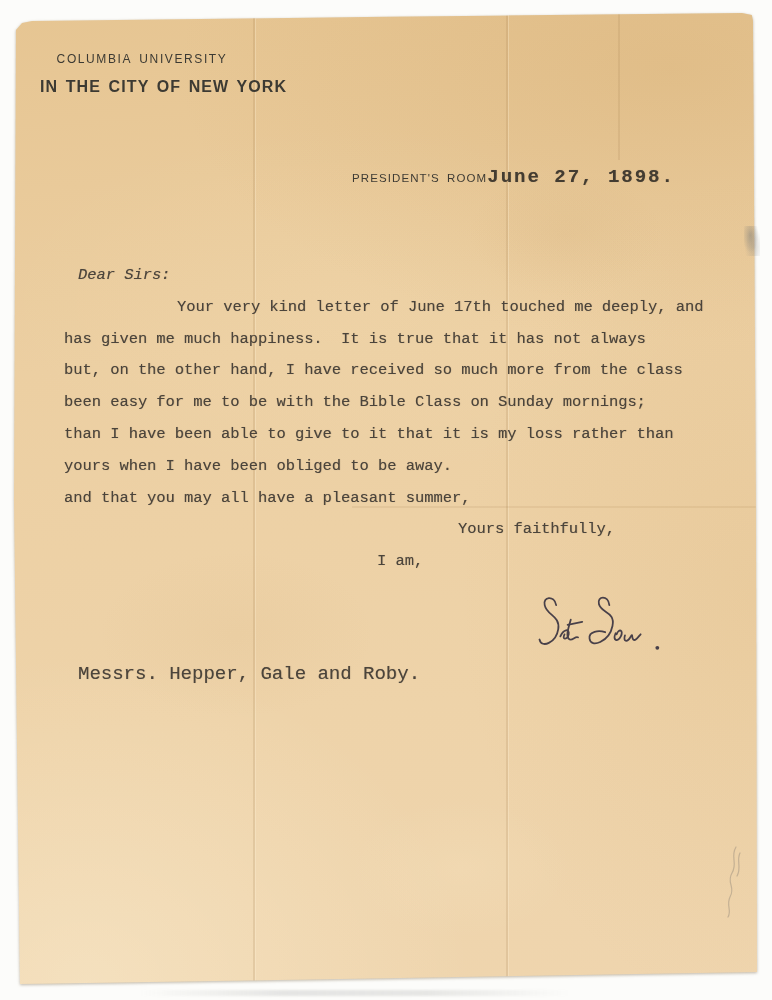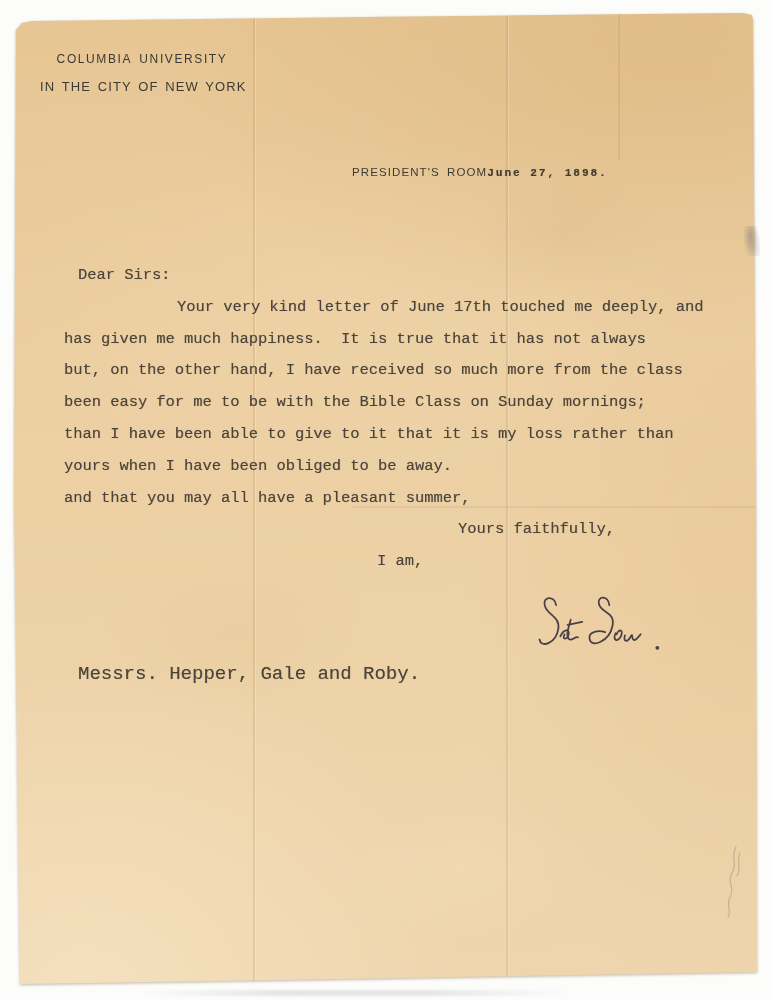--- a/index.html
+++ b/index.html
@@ -43,39 +43,39 @@
   .crease-v3 { left:606px; top:0; width:1.5px; height:150px;
     background:rgba(148,110,60,0.13); }
   .crease-h1 { left:340px; top:496px; width:406px; height:1.5px;
     background:rgba(148,110,60,0.10); }
 
   .letterhead {
     position:absolute; left:28px; top:36px; width:204px; text-align:center;
     font-family:"Liberation Sans", sans-serif; color:#3c3a33;
   }
   .lh1 { font-size:12px; letter-spacing:1.6px; word-spacing:3px; line-height:27px; white-space:nowrap; }
-  .lh2 { font-size:13px; letter-spacing:1.1px; word-spacing:2px; line-height:27px; white-space:nowrap; }
+  .lh2 { font-size:16px; letter-spacing:1.1px; word-spacing:2px; line-height:27px; white-space:nowrap;font-weight:bold; }
 
   .dateline { position:absolute; left:340px; top:156px; display:flex; align-items:baseline; }
   .room {
     font-family:"Liberation Sans", sans-serif; font-size:11.5px;
     letter-spacing:1.1px; word-spacing:3px; color:#3e3b34; white-space:nowrap;
   }
   .date {
-    font-size:11px; font-weight:bold; letter-spacing:2px; color:#433c31;
+    font-size:19px; font-weight:bold; letter-spacing:2px; color:#433c31;
     white-space:nowrap; text-shadow:0.3px 0.3px 0.7px rgba(70,60,48,0.45);font-family:Liberation Mono, monospace;
   }
 
   .bodyflow {
     position:absolute; left:52px; top:250px; width:668px;
     font-size:15.4px; line-height:31.8px; color:#4b443b;
   }
   .tline { white-space:pre; height:31.8px;
     text-shadow:0.3px 0.3px 0.7px rgba(75,66,55,0.45); }
-  .sal  { padding-left:14px; }
+  .sal  { padding-left:14px;font-style:italic; }
   .ind  { padding-left:113px; }
   .iam  { padding-left:313px; }
   .vale { padding-left:394px; }
 
   .addressee {
     position:absolute; left:66px; top:653px; font-size:19px; color:#4b443b;
     white-space:pre; text-shadow:0.3px 0.3px 0.7px rgba(75,66,55,0.45);
   }
 
   .signature { position:absolute; left:516px; top:578px; width:146px; height:78px; opacity:0.92; }

